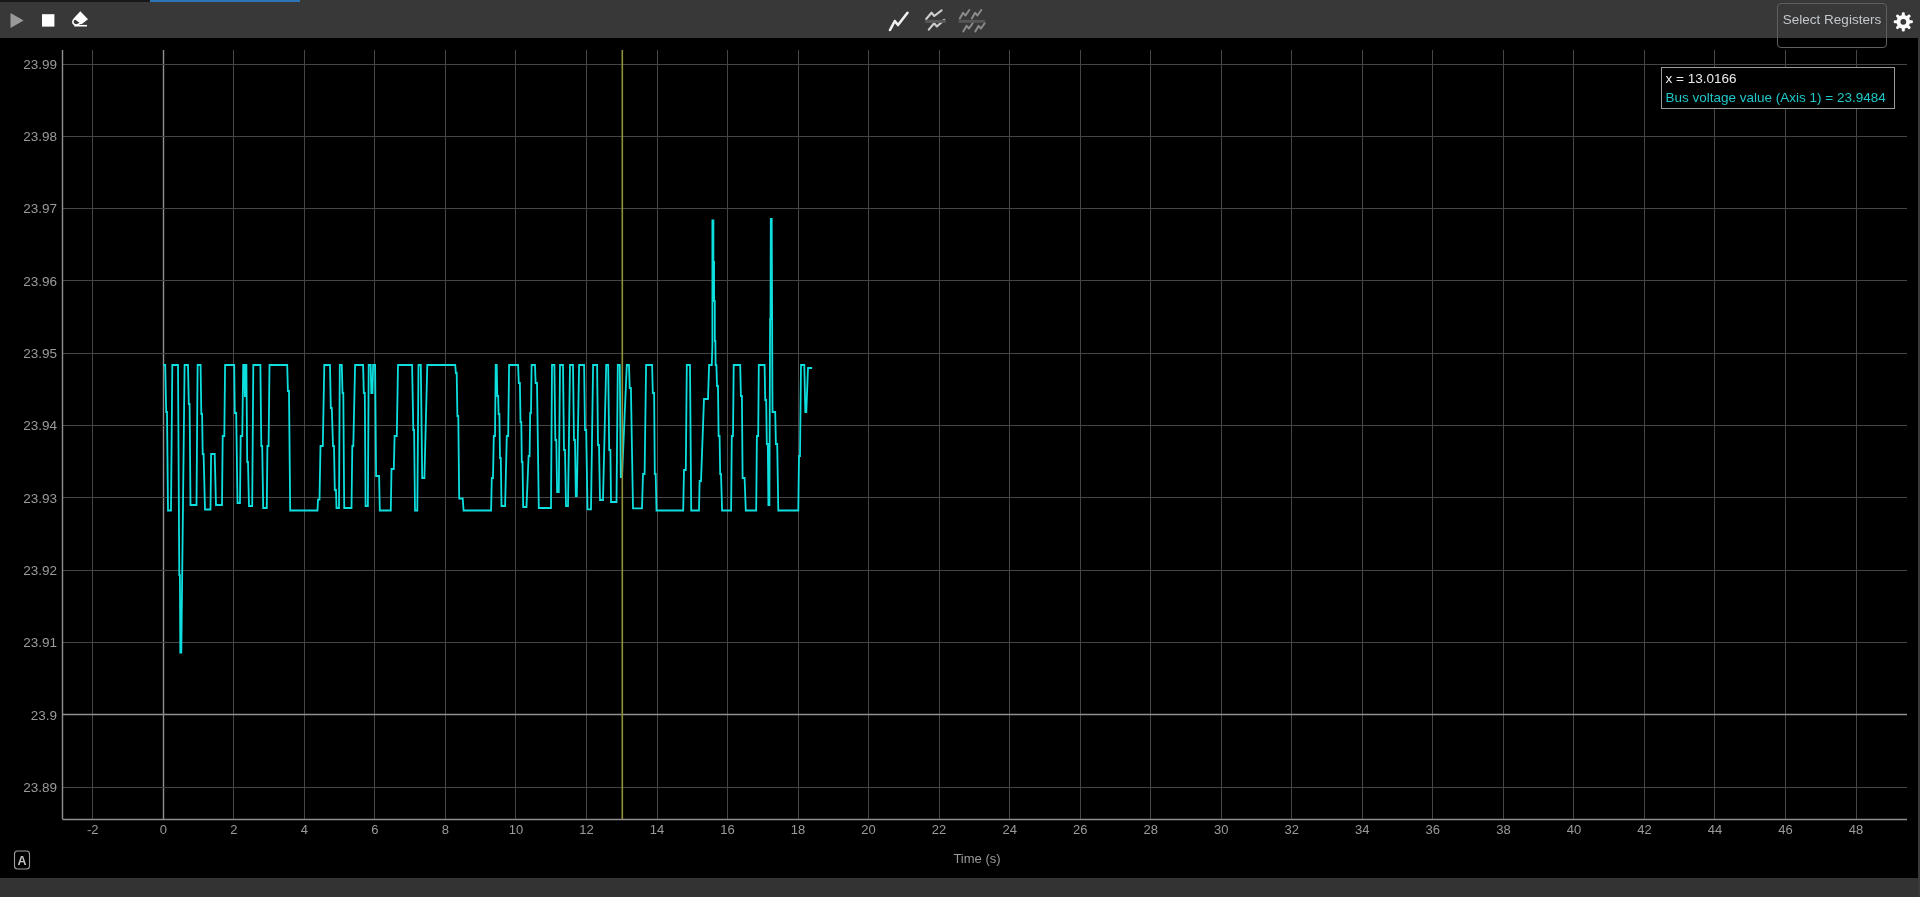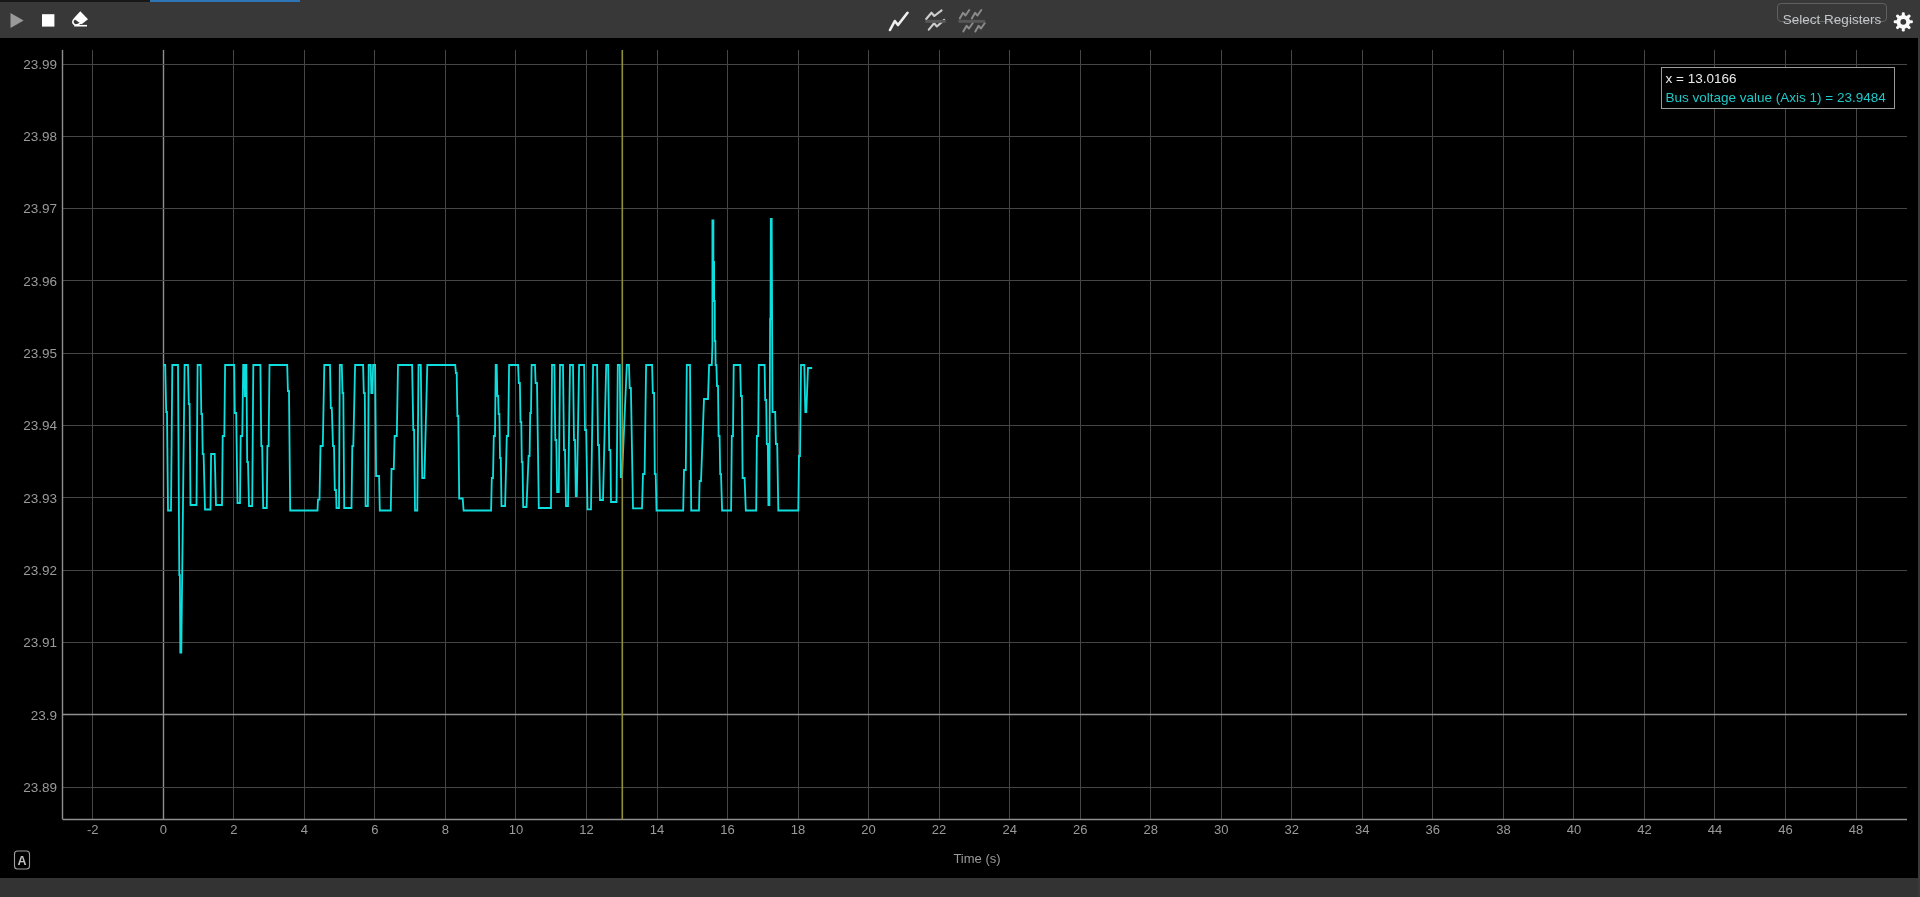--- a/index.html
+++ b/index.html
@@ -1,21 +1,21 @@
 <!DOCTYPE html>
 <html><head><meta charset="utf-8">
 <style>
 html,body{margin:0;padding:0;width:1920px;height:897px;background:#000;overflow:hidden}
 *{box-sizing:border-box}
 body{font-family:"Liberation Sans", sans-serif;}
 #topstrip{position:absolute;left:0;top:0;width:100%;height:3px;background:#383838}
 #topstrip .dark{position:absolute;left:0;top:0;width:150px;height:3px;background:#181818}
 #topstrip .blue{position:absolute;left:150px;top:0;width:150px;height:3px;background:#2e75b7}
 #toolbar{position:absolute;left:0;top:2px;width:100%;height:36px;background:#383838}
-#selreg{position:absolute;left:1777px;top:3px;width:110px;height:19px;border:1px solid #5f5f5f;border-radius:4px;color:#c3c8cd;font-size:13.5px;line-height:31px;text-align:center}
+#selreg{position:absolute;left:1777px;top:3px;width:110px;height:45px;border:1px solid #5f5f5f;border-radius:4px;color:#c3c8cd;font-size:13.5px;line-height:31px;text-align:center}
 #bottombar{position:absolute;left:0;top:878px;width:100%;height:19px;background:#333}
 #rightedge{position:absolute;left:1918px;top:38px;width:2px;height:859px;background:#3a3a3a}
 #plot{position:absolute;left:0;top:38px}
 </style></head>
 <body>
 <svg id="plot" width="1920" height="840" viewBox="0 38 1920 840">
 <line x1="92.5" y1="50.0" x2="92.5" y2="819.3" stroke="#464646" stroke-width="1"></line>
 <line x1="163.5" y1="50.0" x2="163.5" y2="819.3" stroke="#8f8f8f" stroke-width="1.4"></line>
 <line x1="233.5" y1="50.0" x2="233.5" y2="819.3" stroke="#464646" stroke-width="1"></line>
 <line x1="304.5" y1="50.0" x2="304.5" y2="819.3" stroke="#464646" stroke-width="1"></line>

